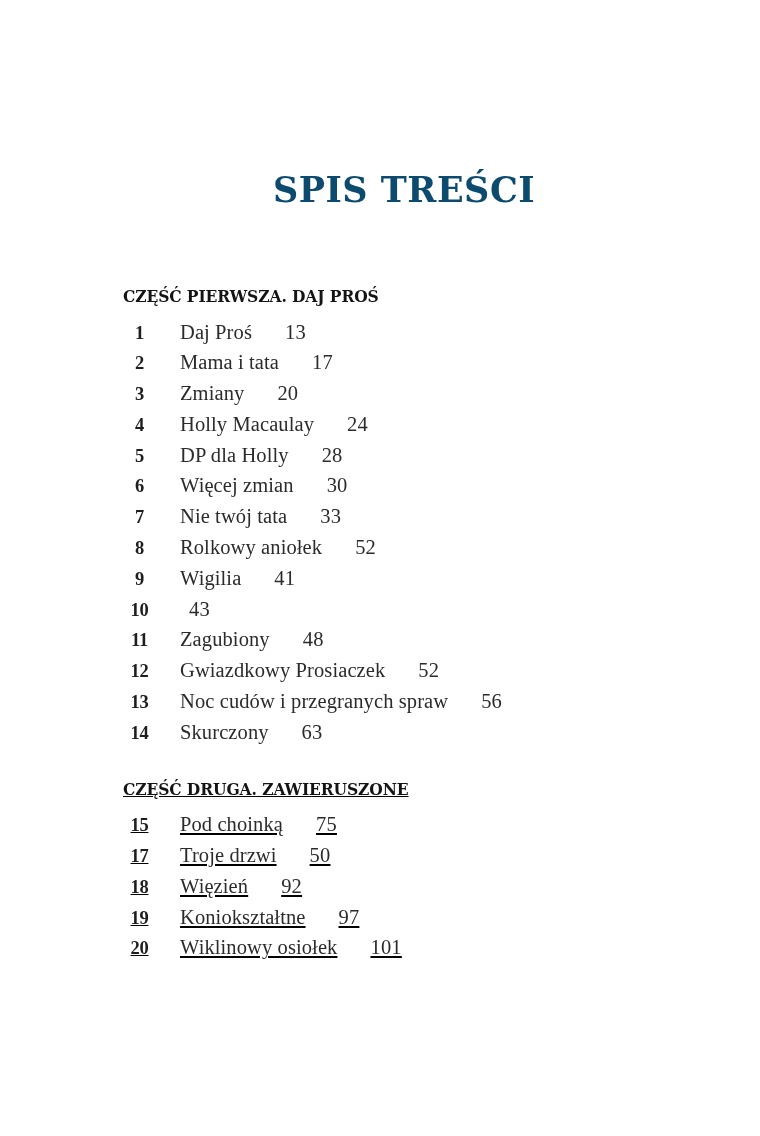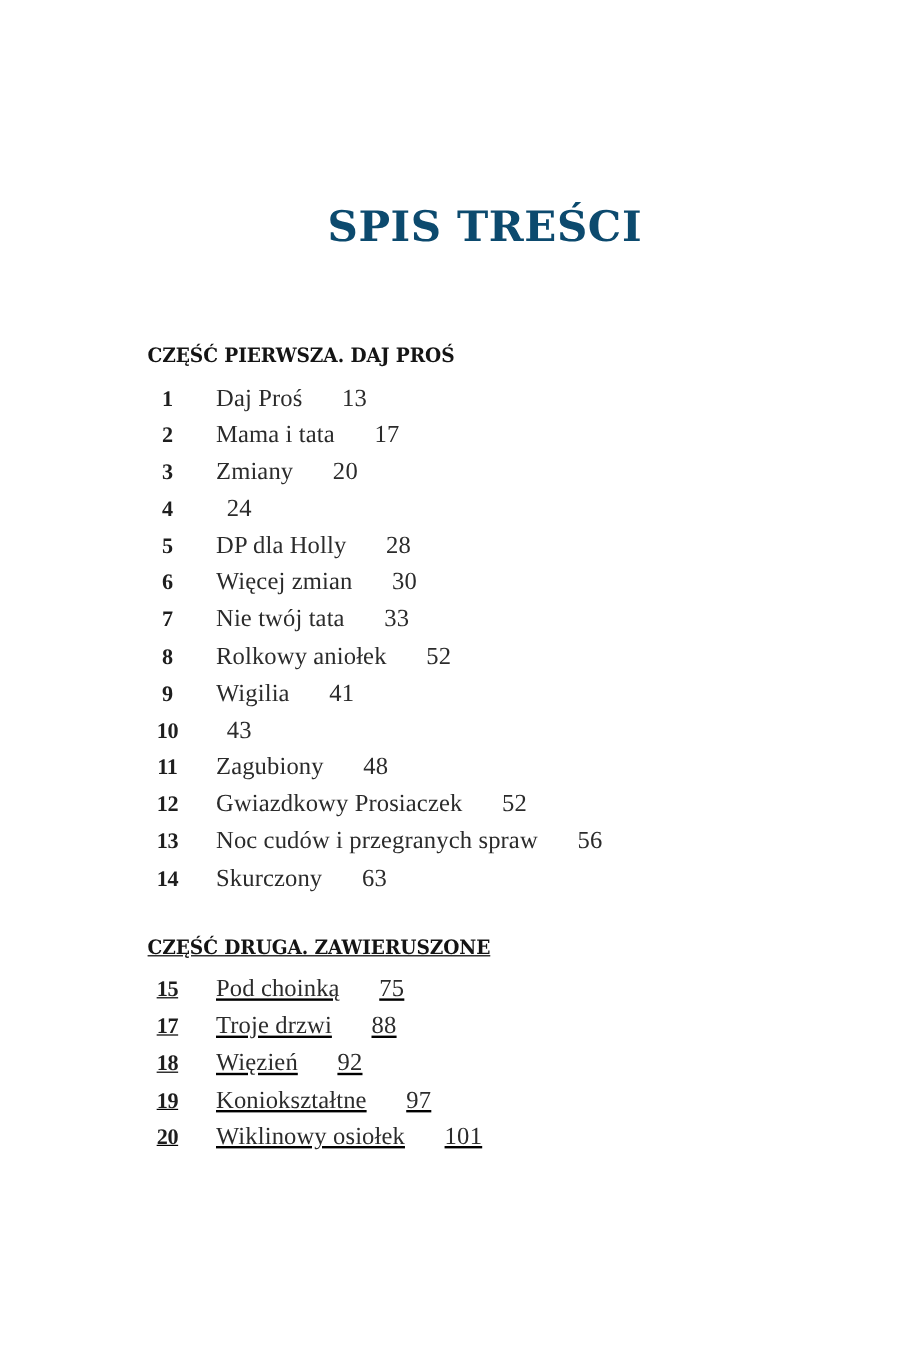--- a/index.html
+++ b/index.html
@@ -115,20 +115,21 @@
           <span class="entry-title">Mama i tata</span>
           <span class="entry-page">17</span>
         </div>
         <div class="entry">
           <span class="entry-num">3</span>
           <span class="entry-title">Zmiany</span>
           <span class="entry-page">20</span>
         </div>
         <div class="entry">
           <span class="entry-num">4</span>
+          <span class="entry-title">Holly Macaulay</span>
           <span class="entry-page">24</span>
         </div>
         <div class="entry">
           <span class="entry-num">5</span>
           <span class="entry-title">DP dla Holly</span>
           <span class="entry-page">28</span>
         </div>
         <div class="entry">
           <span class="entry-num">6</span>
           <span class="entry-title">Więcej zmian</span>
@@ -177,21 +178,21 @@
       <div class="part">
         <div class="part-heading">CZĘŚĆ DRUGA. ZAWIERUSZONE</div>
         <div class="entry">
           <span class="entry-num">15</span>
           <span class="entry-title">Pod choinką</span>
           <span class="entry-page">75</span>
         </div>
         <div class="entry">
           <span class="entry-num">17</span>
           <span class="entry-title">Troje drzwi</span>
-          <span class="entry-page">88</span>
+          <span class="entry-page">50</span>
         </div>
         <div class="entry">
           <span class="entry-num">18</span>
           <span class="entry-title">Więzień</span>
           <span class="entry-page">92</span>
         </div>
         <div class="entry">
           <span class="entry-num">19</span>
           <span class="entry-title">Koniokształtne</span>
           <span class="entry-page">97</span>

